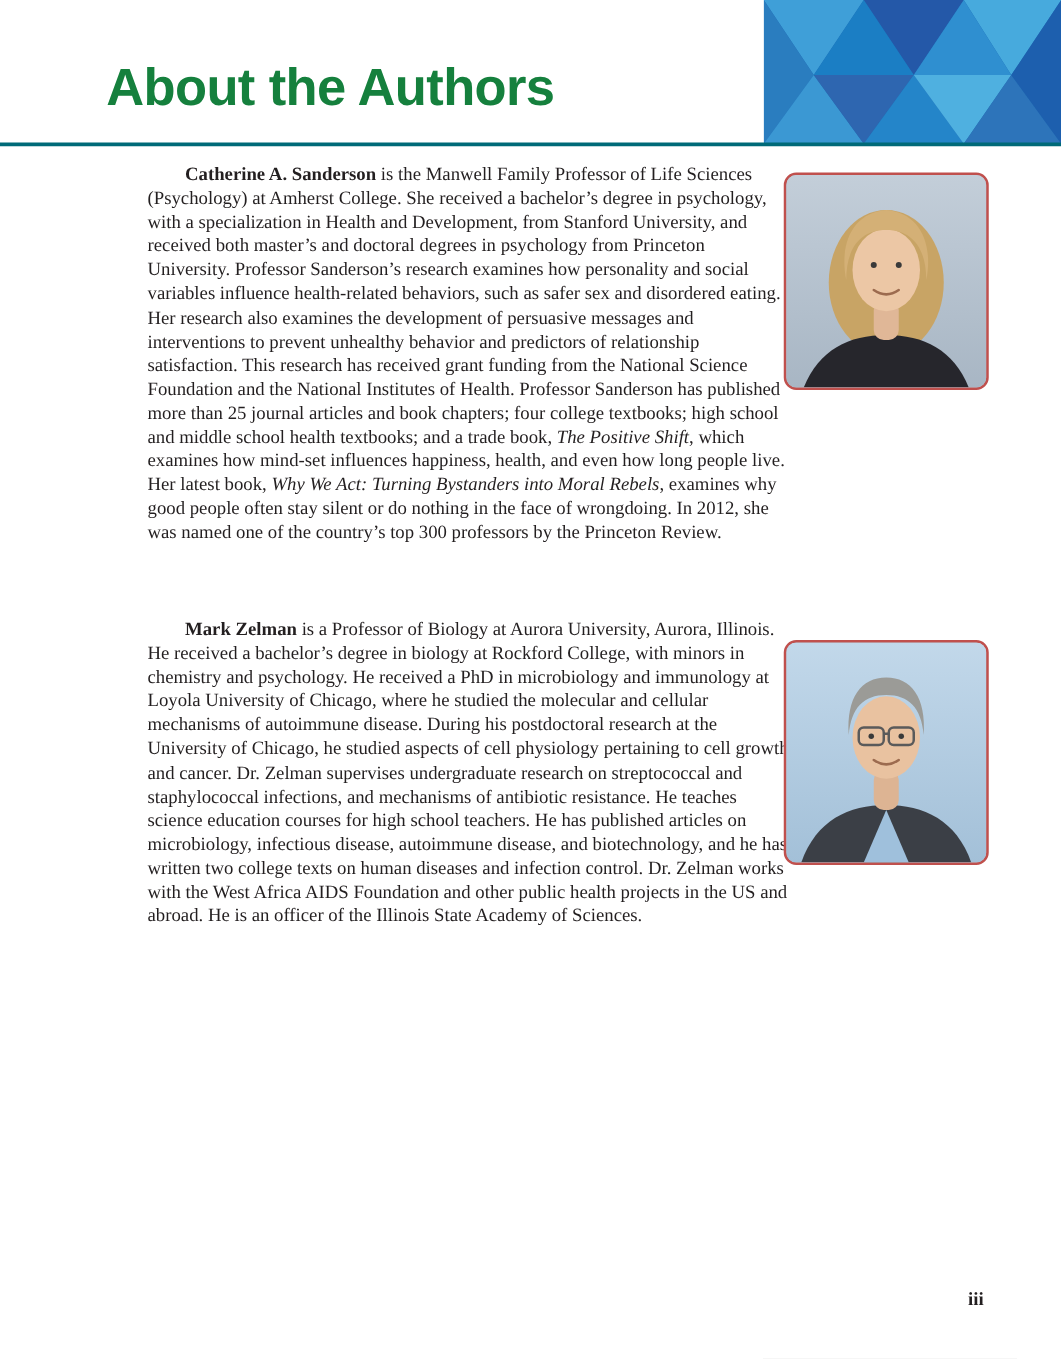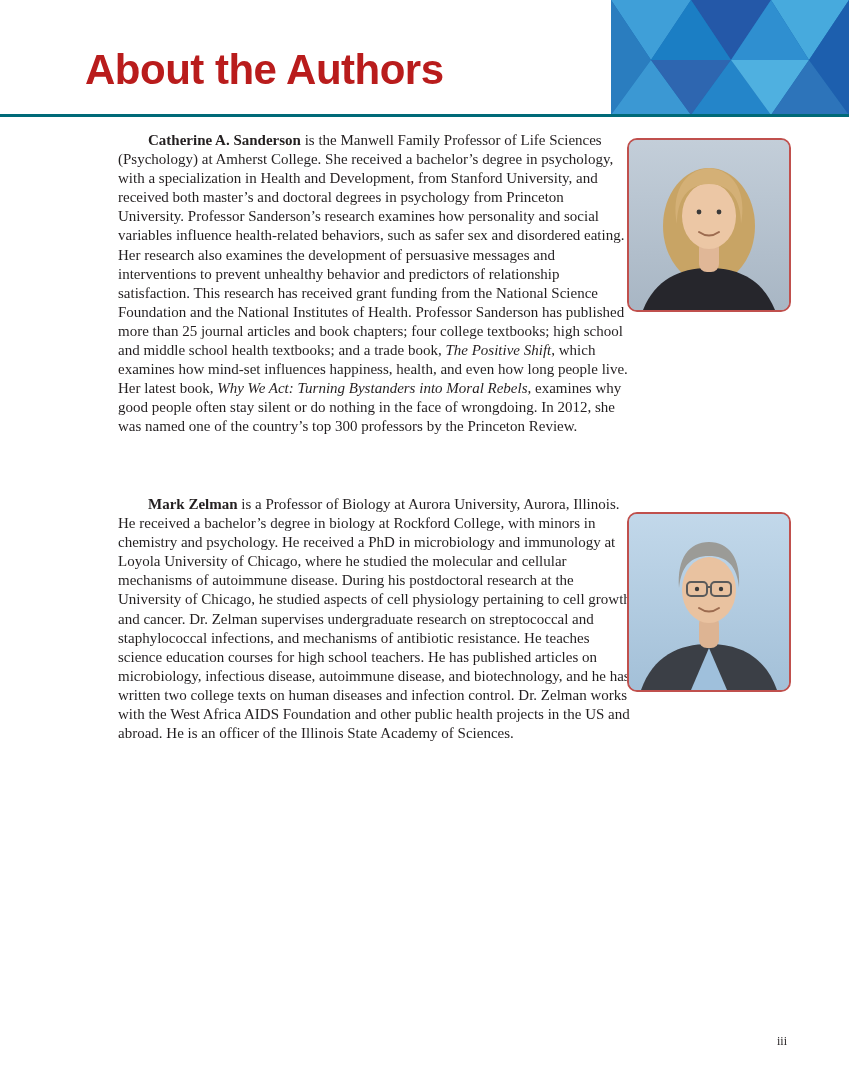--- a/index.html
+++ b/index.html
@@ -15,21 +15,21 @@
   .banner{
     position:absolute;top:0;left:611px;width:238px;height:115px;
   }
   .banner svg{display:block;width:100%;height:100%;}
   .title{
     position:absolute;left:85px;top:46px;margin:0;
     font-family:"Liberation Sans", sans-serif;
     font-weight:bold;
     font-size:42px;
     letter-spacing:-0.5px;
-    color:#b91c1c;
+    color:#15803d;
   }
   .rule{
     position:absolute;top:114px;left:0;width:849px;height:3px;
     background:#006a78;
   }
   .bio{
     position:absolute;left:85px;width:515px;
     font-size:15px;line-height:19.1px;
     text-align:left;
     margin-left:33px;
@@ -44,21 +44,21 @@
     border:2px solid #c0504d;
     border-radius:10px;
     overflow:hidden;
     background:#b7c3cf;
   }
   .photo svg{display:block;}
   .photo-1{top:138px;width:160px;height:170px;}
   .photo-2{top:512px;width:160px;height:176px;}
   .folio{
     position:absolute;right:62px;bottom:38px;
-    font-weight:normal;font-size:12px;
+    font-weight:bold;font-size:15px;
   }
 </style>
 </head>
 <body>
 
 <div class="page">
 
   <div class="banner">
     <svg viewBox="0 0 238 115" preserveAspectRatio="none" aria-hidden="true">
       <rect x="0" y="0" width="238" height="115" fill="#1e6db5"></rect>

